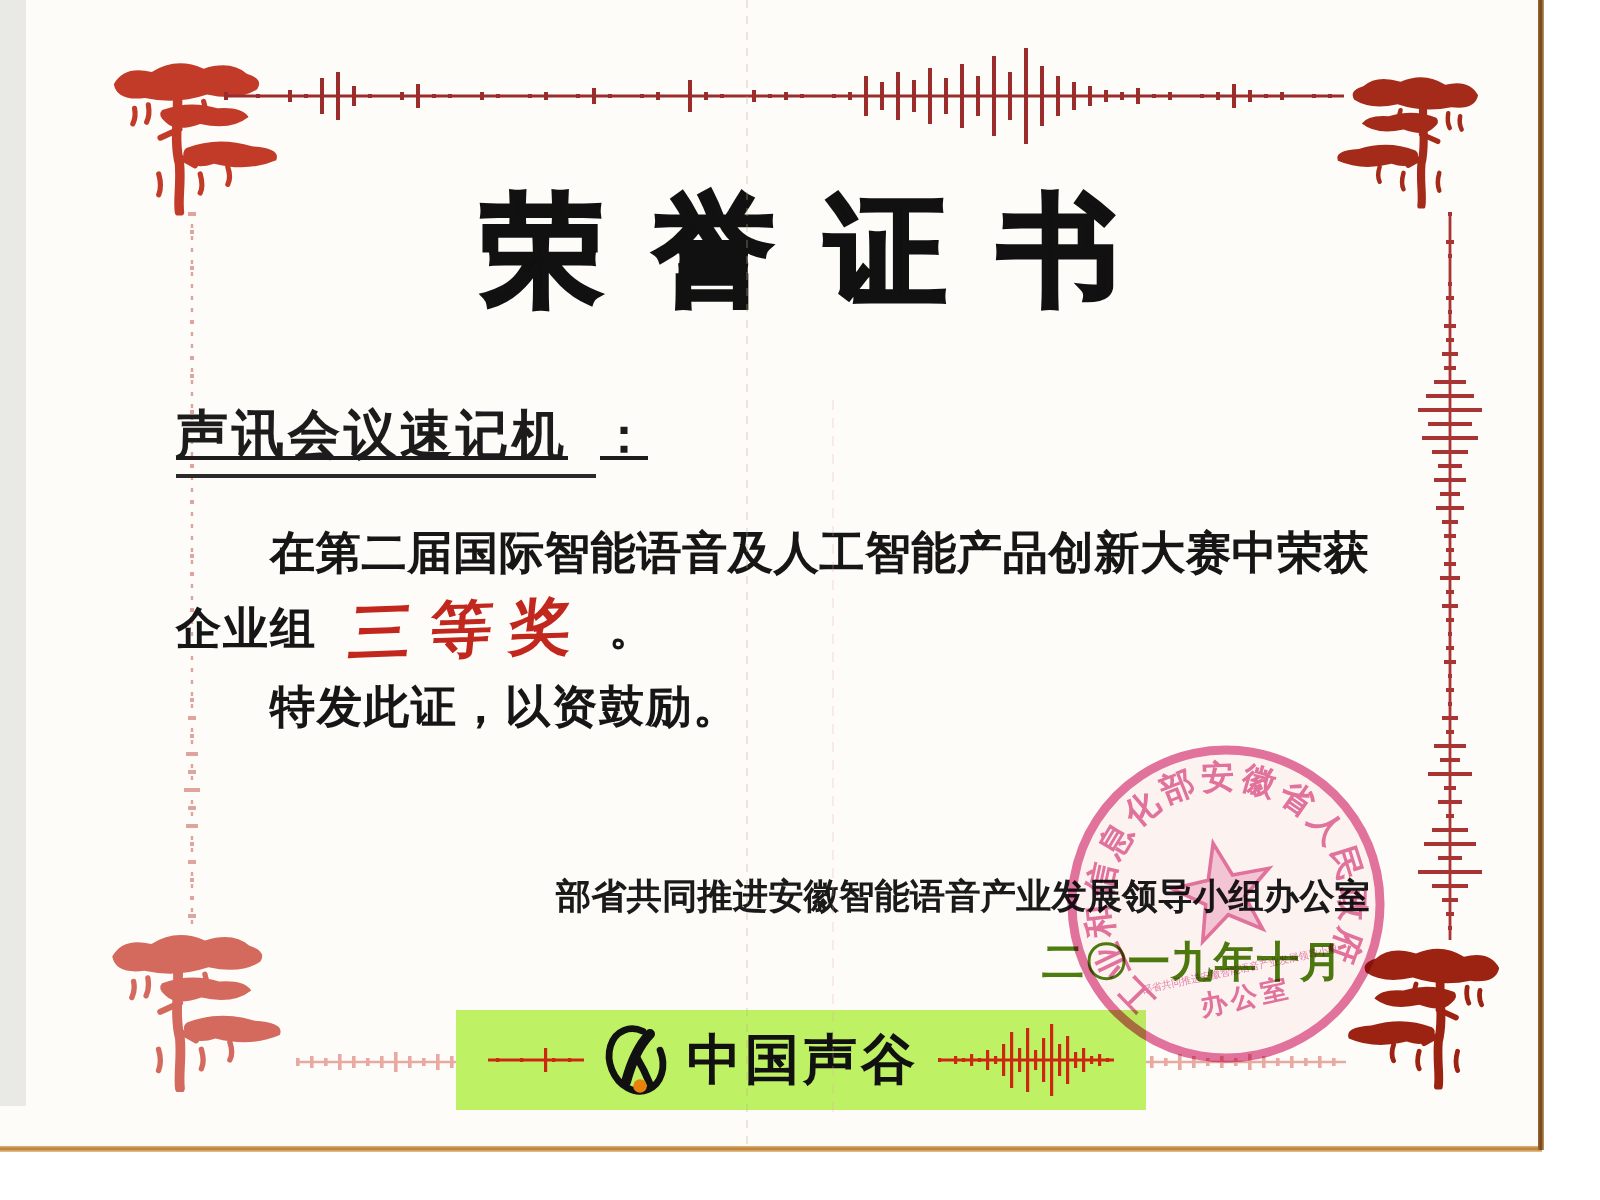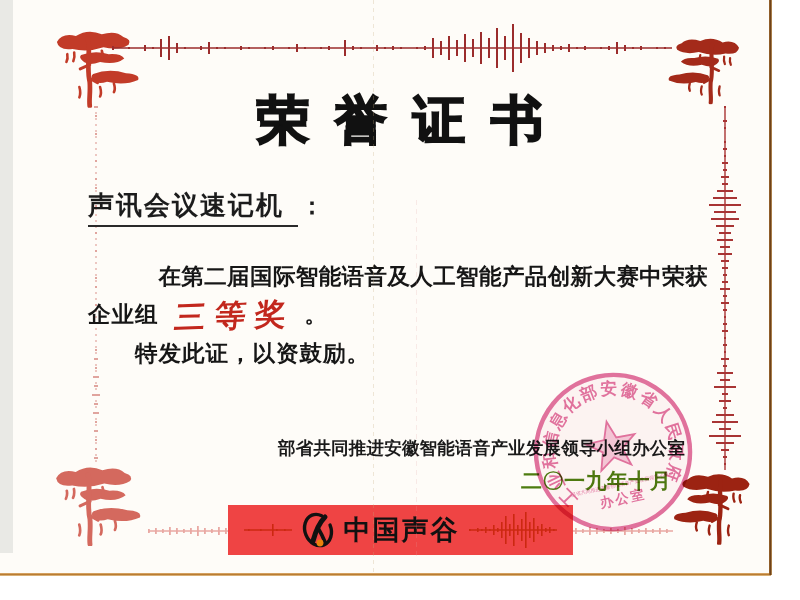--- a/index.html
+++ b/index.html
@@ -30,48 +30,48 @@
   
   .wave { position:absolute; z-index:1; }
   .wave svg { display:block; }
   .wave-top { left:112px; top:21px; }
   .wave-right { left:706px; top:106px; }
   .wave-left { left:89px; top:106px; }
   .wave-bottom { left:148px; top:516px; }
 
   
   .title { position:absolute; left:0; right:0; top:86px; text-align:center; z-index:2;
-           font-size:52px; font-weight:900; color:#101010; letter-spacing:26px; padding-left:26px;
+           font-size:60px; font-weight:900; color:#101010; letter-spacing:26px; padding-left:26px;
            -webkit-text-stroke:2px #111; font-family:"DejaVu Serif", serif; }
-  .recipient { position:absolute; left:88px; top:188px; z-index:2; font-size:26px; font-weight:700; color:#1c1c1c; }
+  .recipient { position:absolute; left:88px; top:200px; z-index:2; font-size:26px; font-weight:700; color:#1c1c1c;text-decoration:underline; }
   .recipient .name { border-bottom:2.5px solid #2a2a2a; padding:0 14px 5px 0; letter-spacing:2px; }
   .recipient .colon { font-size:24px; margin-left:2px; }
   .body-block { position:absolute; left:88px; top:261px; width:620px; z-index:2;
                 font-size:22.5px; font-weight:700; color:#161616; line-height:32px; }
-  .body-line1 { text-indent:47px; letter-spacing:0.4px;text-align:right; }
+  .body-line1 { text-indent:47px; letter-spacing:0.4px; }
   .body-line2 { margin-top:6px; display:flex; align-items:center; }
   .group-label { letter-spacing:1px; }
   .award { font-size:31px; font-weight:900; letter-spacing:9px; margin:0 4px 0 16px;
            transform:skewX(-8deg) rotate(-2deg); display:inline-block;
            font-family:"DejaVu Serif", serif; }
   .award-period { font-size:22px; margin-left:6px; }
   .body-line3 { text-indent:47px; margin-top:7px; letter-spacing:1px;font-family:Liberation Serif, serif; }
   .issuer { position:absolute; left:278px; top:436px; z-index:2; font-size:17.5px; font-weight:700;
             color:#1a1a1a; letter-spacing:0.2px; }
   .issue-date { position:absolute; left:521px; top:467px; z-index:2; font-size:21px; font-weight:700;
                 color:#4d7c0f; letter-spacing:0.5px; }
 
   
   .stamp { position:absolute; left:527px; top:366px; width:172px; height:172px; z-index:5;
            transform:rotate(-12deg); mix-blend-mode:multiply; opacity:.88; }
   .stamp svg { display:block; width:100%; height:100%; }
 
   
   .footer-row { position:absolute; left:0; right:0; top:505px; display:flex; justify-content:center; z-index:3; }
-  .logo-block { background:#ef4444; display:flex; align-items:center; gap:9px; padding:4px 16px; }
+  .logo-block { background:#bef264; display:flex; align-items:center; gap:9px; padding:4px 16px; }
   .logo-mark svg { display:block; }
   .logo-text { font-size:27px; font-weight:800; color:#111; letter-spacing:2px; }
   .mini-wave svg { display:block; }
 </style>
 </head>
 <body>
 
 <svg width="0" height="0" style="position:absolute">
   <defs>
     <symbol id="pine" viewBox="0 0 110 92">

